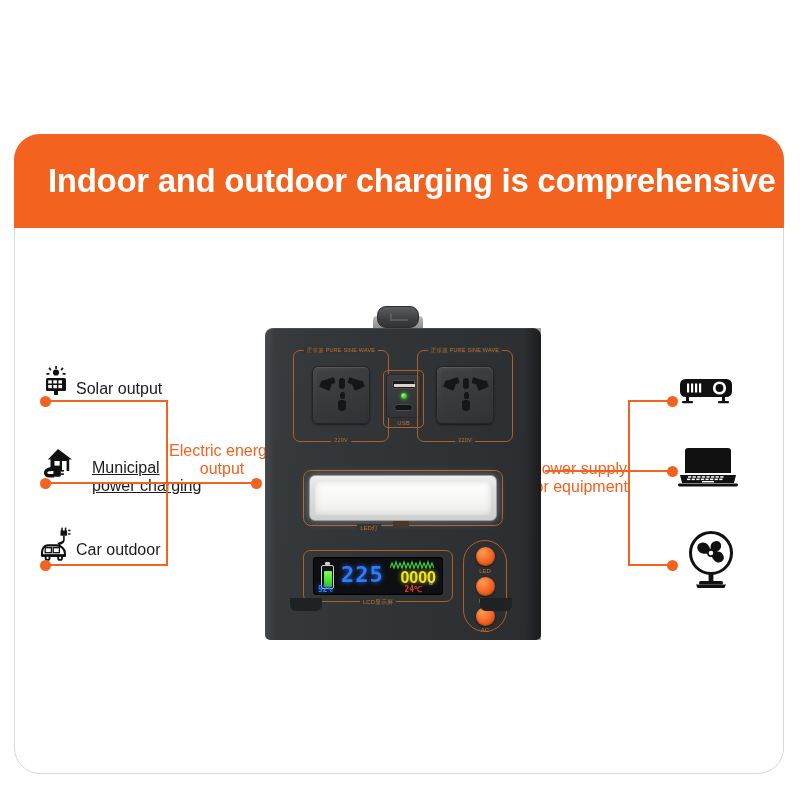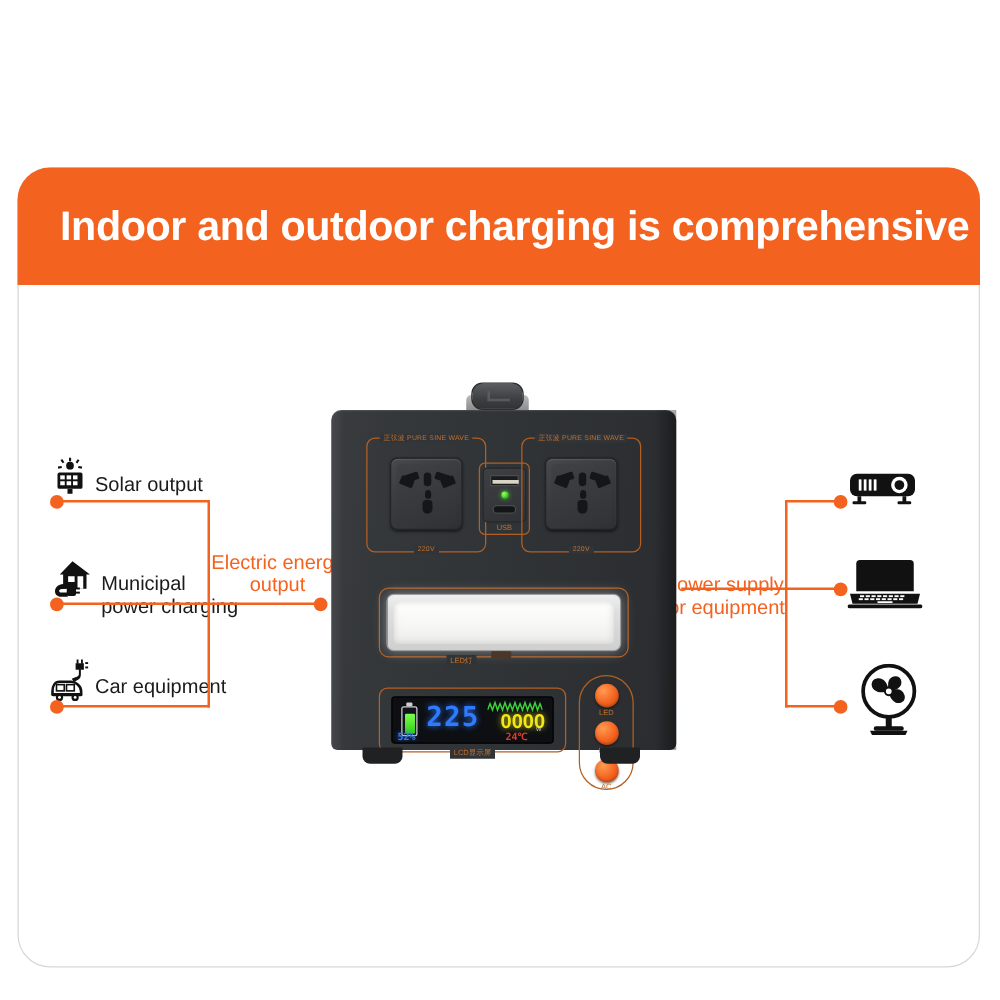--- a/index.html
+++ b/index.html
@@ -97,21 +97,21 @@
     border-left: 2px solid #5f6164;
     border-bottom: 2px solid #5f6164;
     transform: skewX(0deg);
     opacity: .8;
   }
 
   
   #shell {
     position: absolute;
     left: 10px; top: 28px;
-    width: 276px; height: 272px;
+    width: 276px; height: 312px;
     background: linear-gradient(96deg,#3a3c3f 0%, #35383b 16%, #303336 55%, #2a2c2f 100%);
     border-radius: 8px 8px 5px 5px;
     box-shadow: inset 0 1px 0 rgba(255,255,255,.10);
   }
   
   #edge-right {
     position: absolute;
     right: 0; top: 0;
     width: 18px; height: 100%;
     background: linear-gradient(90deg, rgba(0,0,0,0) 0%, rgba(0,0,0,.38) 100%);
@@ -388,42 +388,42 @@
     <g fill="#111">
       <path d="M20 2 L34 12.5 L31.2 12.5 L31.2 24 L12.5 24 L12.5 12.5 L9.8 12.5 Z"></path>
       <rect x="16.5" y="14" width="5.2" height="4.6" fill="#fff"></rect>
       <rect x="24" y="14" width="4.6" height="10" fill="#fff"></rect>
       <path d="M15 20 c-6 0 -9 2.5 -9 6 c0 2.6 2 4.4 4.6 4.4 l5.6 0 l0 -3.4 l-5.4 0 c-0.9 0 -1.5 -0.5 -1.5 -1.2 c0 -1.1 1.3 -1.8 5.7 -1.8 z"></path>
       <rect x="15.4" y="21.2" width="7.4" height="8.6" rx="1.6"></rect>
       <rect x="22.5" y="23" width="3.4" height="1.6"></rect>
       <rect x="22.5" y="26.3" width="3.4" height="1.6"></rect>
     </g>
   </svg>
-  <div class="side-label" style="left:81px; top:459px;">Municipal
+  <div class="side-label" style="left:92px; top:459px;text-decoration:underline;">Municipal
 power charging</div>
 
   <svg class="icon-black" style="left:38px; top:527px;" width="40" height="36" viewBox="0 0 40 36">
     <g fill="#111">
       <path d="M22.5 3.5 l6.6 0 l0 5.2 l-6.6 0 z"></path>
       <rect x="23.3" y="0.6" width="1.5" height="3.4"></rect>
       <rect x="26.8" y="0.6" width="1.5" height="3.4"></rect>
       <path d="M25.1 8.4 l1.6 0 l0 4.2 c0 4.2 -3.4 4.6 -5.6 6 l-1.7 -2.6 c2.4 -1.3 5.7 -1.5 5.7 -3.6 z"></path>
       <rect x="30.2" y="2.7" width="2.3" height="1.5"></rect>
       <rect x="30.2" y="6.2" width="2.3" height="1.5"></rect>
       <path d="M4 26 c0 -4.4 2.1 -7.6 5.5 -7.6 l9.4 0 c3.4 0 8 3.2 8 7.6 l0 2.4 l-22.9 0 z" fill="none" stroke="#111" stroke-width="2.1"></path>
       <rect x="3.4" y="27.4" width="24.4" height="2.6" rx="1.2"></rect>
       <circle cx="9.6" cy="30.9" r="2.9"></circle>
       <circle cx="9.6" cy="30.9" r="1.15" fill="#fff"></circle>
       <circle cx="22.1" cy="30.9" r="2.9"></circle>
       <circle cx="22.1" cy="30.9" r="1.15" fill="#fff"></circle>
       <rect x="7.2" y="20.7" width="6.2" height="5" fill="#fff" stroke="#111" stroke-width="1.3"></rect>
       <rect x="15.2" y="20.7" width="6.2" height="5" fill="#fff" stroke="#111" stroke-width="1.3"></rect>
     </g>
   </svg>
-  <div class="side-label" style="left:76px; top:541px;">Car equipment</div>
+  <div class="side-label" style="left:76px; top:541px;">Car outdoor</div>
 
   <div class="dot" style="left:40px; top:396px;"></div>
   <div class="dot" style="left:40px; top:478px;"></div>
   <div class="dot" style="left:40px; top:560px;"></div>
 
   <div class="hline" style="left:45px; top:400px; width:123px;"></div>
   <div class="hline" style="left:45px; top:482px; width:211px;"></div>
   <div class="hline" style="left:45px; top:564px; width:123px;"></div>
   <div class="vline" style="left:166px; top:400px; height:166px;"></div>
 

